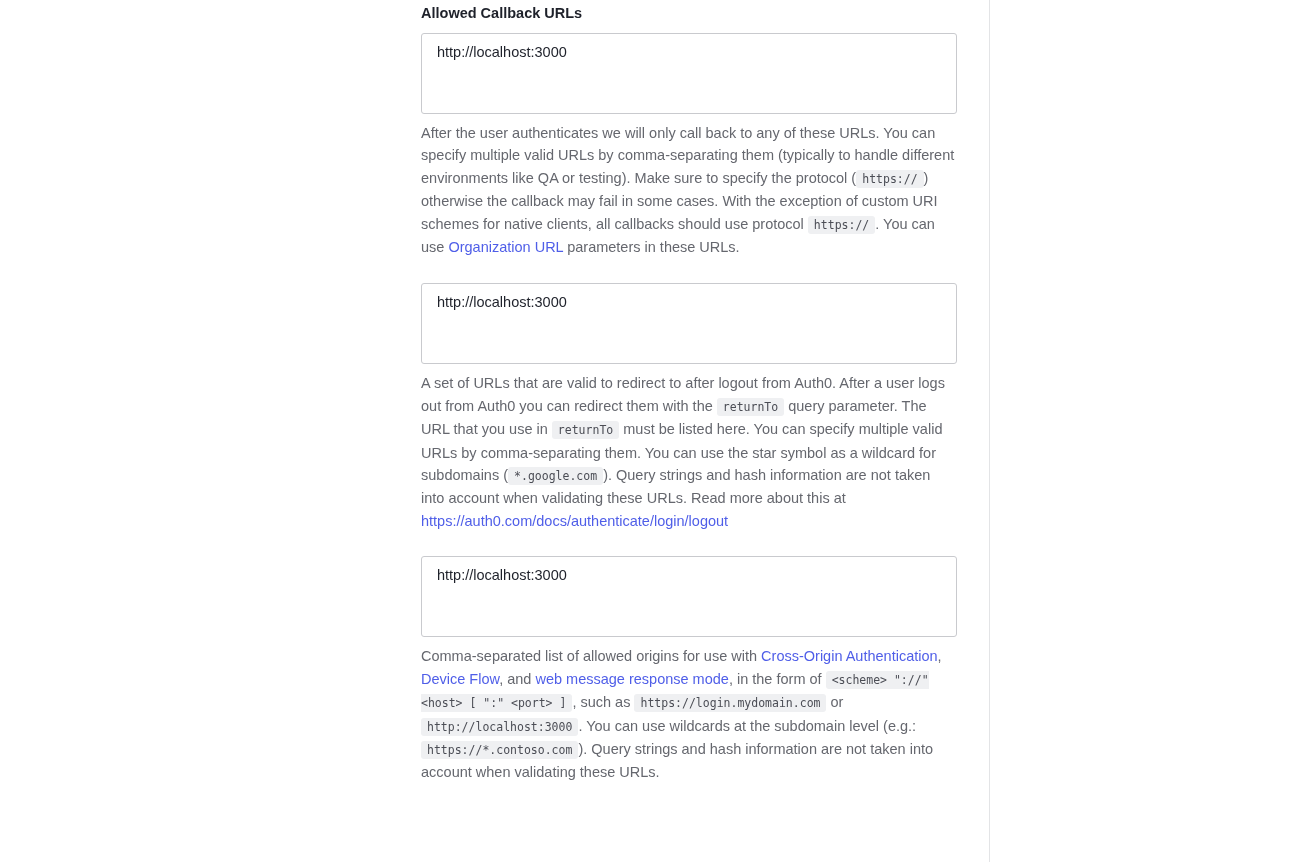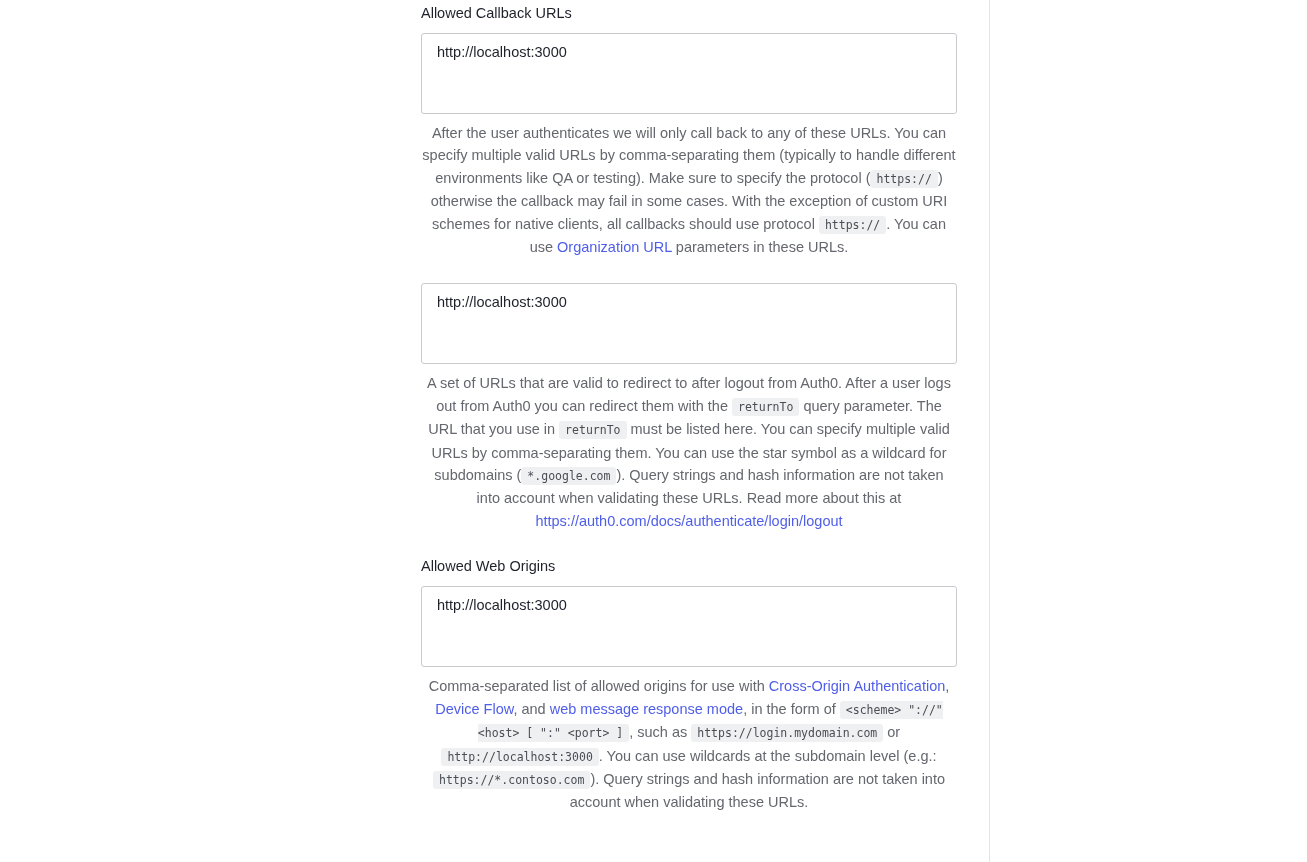--- a/index.html
+++ b/index.html
@@ -1,27 +1,27 @@
 <!DOCTYPE html>
 <html><head>
 <meta charset="utf-8">
 <style>
   * { box-sizing: border-box; margin: 0; padding: 0; }
   html, body { width: 1307px; height: 862px; background: #ffffff; overflow: hidden; }
   body { font-family: "Liberation Sans", "DejaVu Sans", sans-serif; color: #1e212a; position: relative; }
   .divider { position: absolute; left: 989px; top: 0; width: 1px; height: 862px; background: #e3e4e6; }
   .form { position: absolute; left: 421px; top: 0; width: 536px; }
-  .field-label { font-size: 14.5px; font-weight: normal; color: #1e212a; height: 20px; line-height: 20px; margin-top: 3px; }
+  .field-label { font-size: 14.5px; font-weight: bold; color: #1e212a; height: 20px; line-height: 20px; margin-top: 3px; }
   .textarea {
     display: block; width: 536px; height: 81px; margin-top: 10px;
     border: 1px solid #c9cace; border-radius: 3px; background: #fff;
     padding: 9px 15px; font-family: "Liberation Sans", "DejaVu Sans", sans-serif;
     font-size: 14.5px; color: #1e212a; resize: none; outline: none; line-height: 19px;
   }
-  .help { font-size: 14.5px; line-height: 22.4px; color: #65676e; margin-top: 8px; text-align: center; }
+  .help { font-size: 14.5px; line-height: 22.4px; color: #65676e; margin-top: 8px; }
   .help a { color: #4f5ee8; text-decoration: none; }
   .code {
     font-family: "DejaVu Sans Mono", "Liberation Mono", monospace; font-size: 11.5px;
     background: #eff0f2; color: #4b4d55; border-radius: 3px; padding: 2px 6px;
   }
   .section { margin-bottom: 0; }
   #s1 { margin-top: 2px; }
   #s2 { margin-top: 25px; }
   #s3 { margin-top: 24px; }
 </style>
@@ -37,18 +37,17 @@
     <textarea class="textarea" style="">http://localhost:3000</textarea>
     <p class="help"><span>After the user authenticates we will only call back to any of these URLs. You can specify multiple valid URLs by comma-separating them (typically to handle different environments like QA or testing). Make sure to specify the protocol (</span><span class="code">https://</span><span>) otherwise the callback may fail in some cases. With the exception of custom URI schemes for native clients, all callbacks should use protocol </span><span class="code">https://</span><span>. You can use </span><a>Organization URL</a><span> parameters in these URLs.</span></p>
   </div>
 
   <div class="section" id="s2">
     <textarea class="textarea" style="">http://localhost:3000</textarea>
     <p class="help"><span>A set of URLs that are valid to redirect to after logout from Auth0. After a user logs out from Auth0 you can redirect them with the </span><span class="code">returnTo</span><span> query parameter. The URL that you use in </span><span class="code">returnTo</span><span> must be listed here. You can specify multiple valid URLs by comma-separating them. You can use the star symbol as a wildcard for subdomains (</span><span class="code">*.google.com</span><span>). Query strings and hash information are not taken into account when validating these URLs. Read more about this at </span><a>https://auth0.com/docs/authenticate/login/logout</a></p>
   </div>
 
   <div class="section" id="s3">
-    <div class="field-label">Allowed Web Origins</div>
     <textarea class="textarea" style="">http://localhost:3000</textarea>
     <p class="help"><span>Comma-separated list of allowed origins for use with </span><a>Cross-Origin Authentication</a><span>, </span><a>Device Flow</a><span>, and </span><a>web message response mode</a><span>, in the form of </span><span class="code">&lt;scheme&gt; "://" &lt;host&gt; [ ":" &lt;port&gt; ]</span><span>, such as </span><span class="code">https://login.mydomain.com</span><span> or </span><span class="code">http://localhost:3000</span><span>. You can use wildcards at the subdomain level (e.g.: </span><span class="code">https://*.contoso.com</span><span>). Query strings and hash information are not taken into account when validating these URLs.</span></p>
   </div>
 
 </div>
 
 </body></html>

